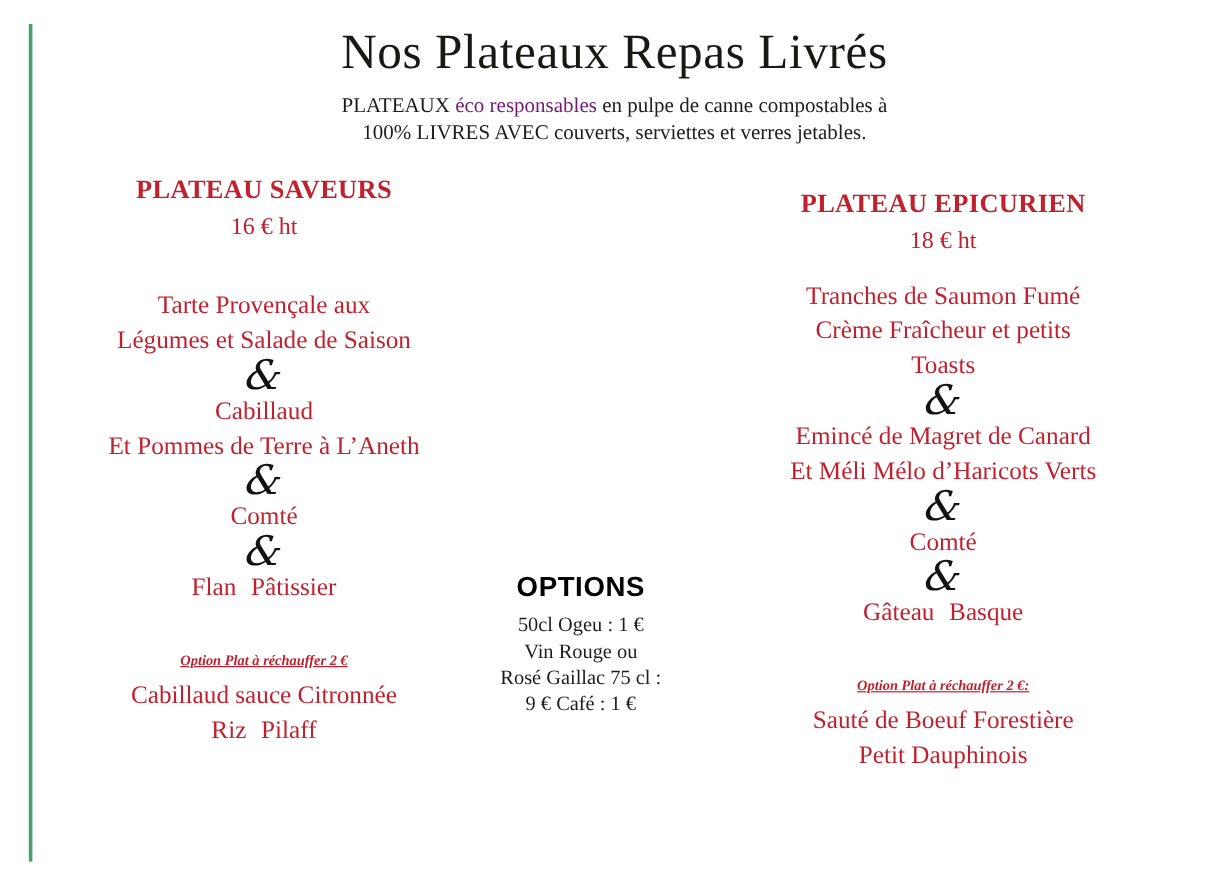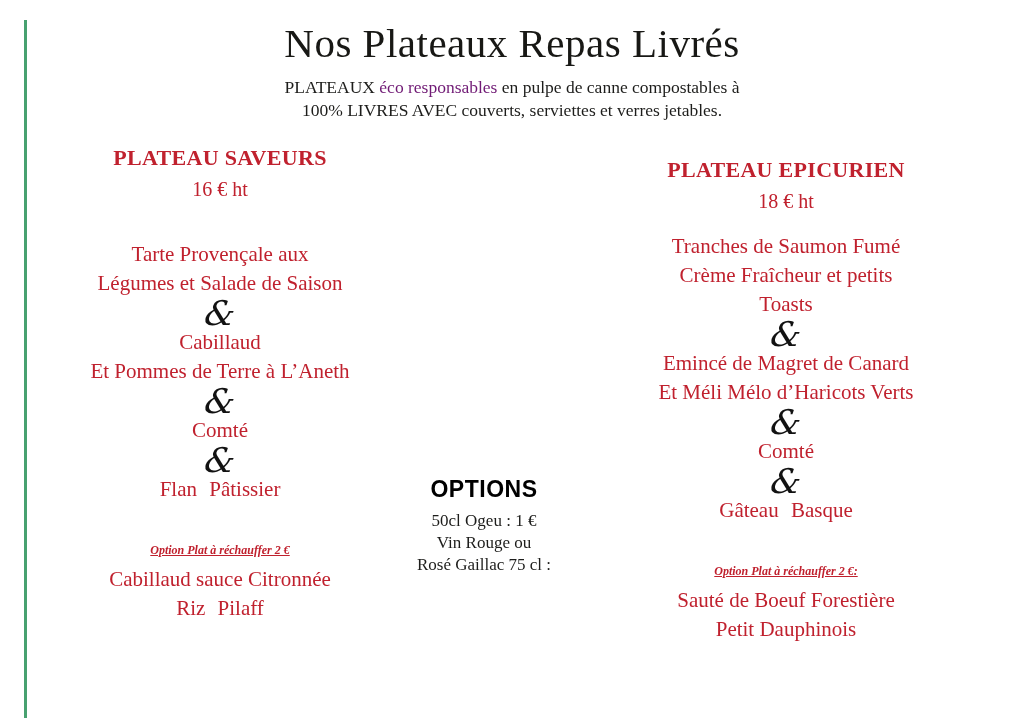--- a/index.html
+++ b/index.html
@@ -145,20 +145,21 @@
     <div class="line wide">Riz Pilaff</div>
   </div>
 </section>
 
 <section class="options-box">
   <h2 class="options-title">OPTIONS</h2>
   <div class="options-lines">
     <div class="options-line">50cl Ogeu : 1 €</div>
     <div class="options-line">Vin Rouge ou</div>
     <div class="options-line">Rosé Gaillac 75 cl :</div>
+    <div class="options-line">9 € Café : 1 €</div>
   </div>
 </section>
 
 <section class="col col-right">
   <h2 class="menu-title">PLATEAU EPICURIEN</h2>
   <div class="menu-price">18 € ht</div>
 
   <div class="courses-right">
     <div class="course">
       <div class="line">Tranches de Saumon Fumé</div>

